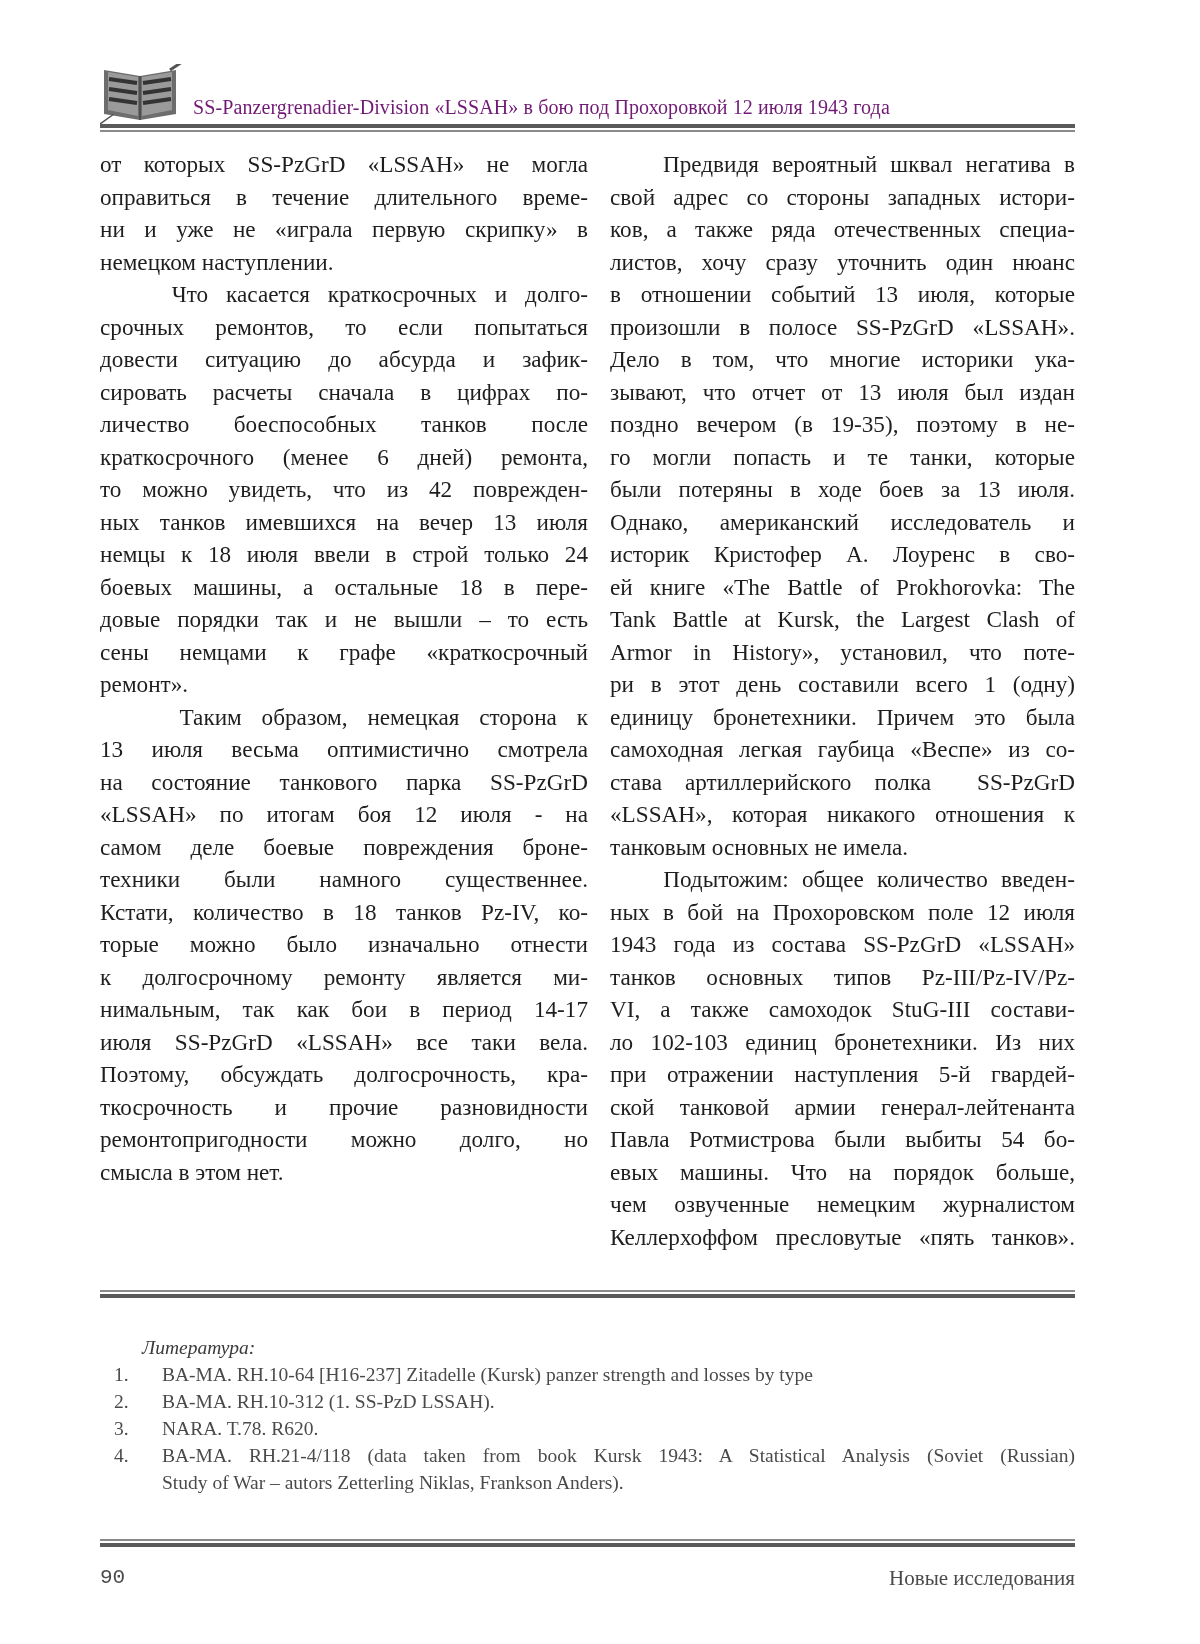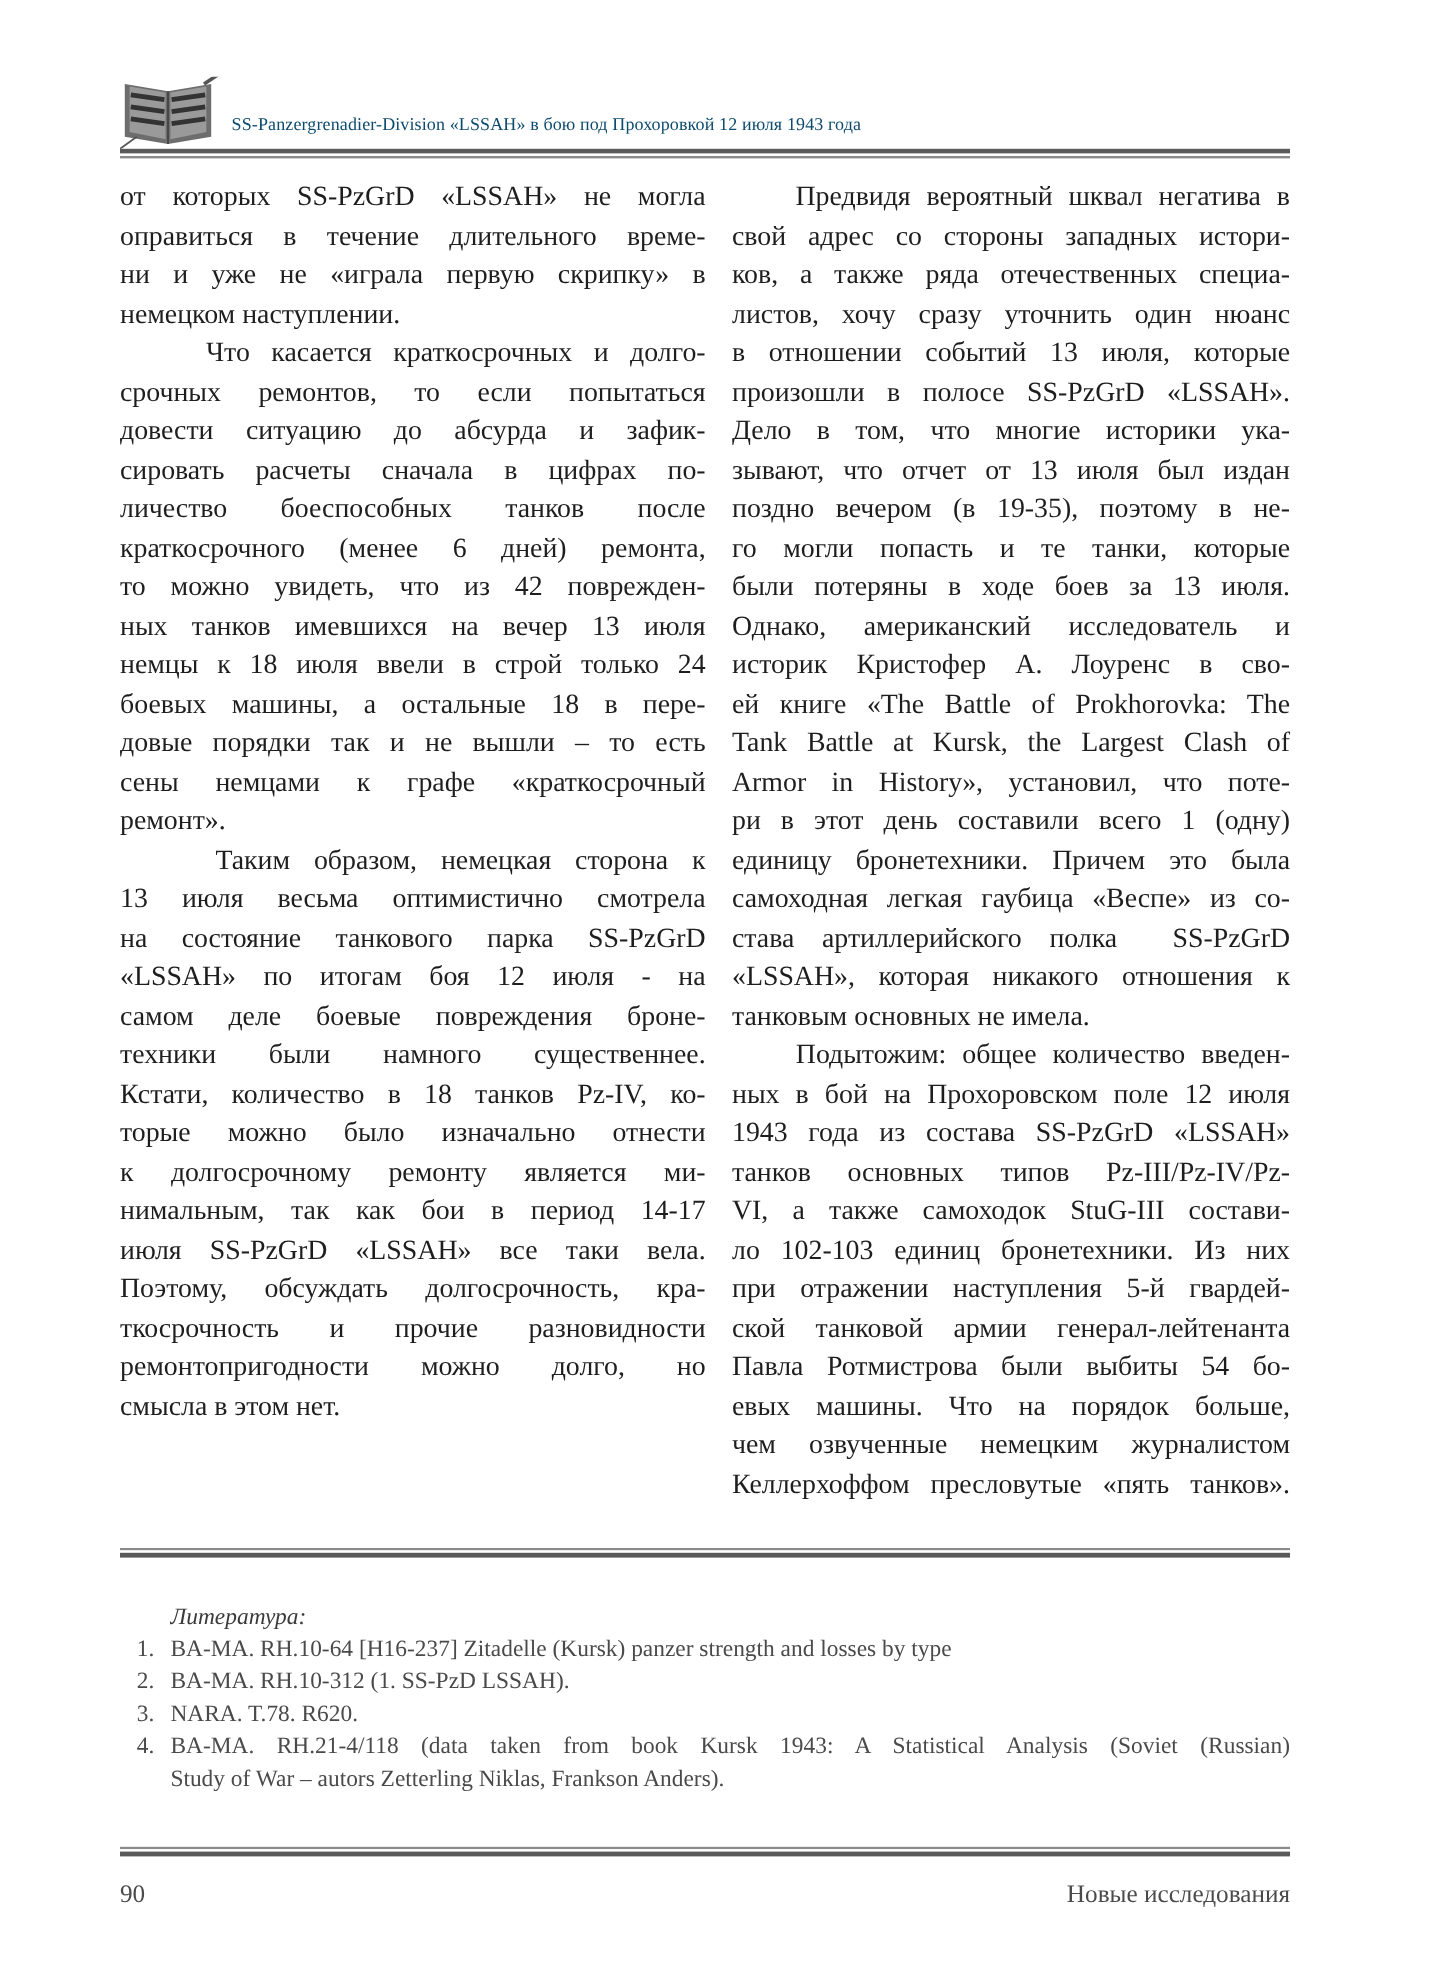--- a/index.html
+++ b/index.html
@@ -1,47 +1,47 @@
 <!DOCTYPE html>
 <html><head>
   <meta charset="utf-8">
   <style>
     html, body { margin: 0; padding: 0; background: #ffffff; }
     body { width: 1200px; height: 1644px; position: relative; overflow: hidden;
            font-family: "Liberation Serif", "DejaVu Serif", serif; color: #1e1e1e; }
 
     .header { position: absolute; left: 100px; top: 60px; width: 975px; height: 72px; }
     .book-icon { position: absolute; left: 0; top: 4px; width: 82px; height: 60px; }
-    .header-title { position: absolute; left: 93px; top: 36px; font-size: 15px; color: #0c4a6e;
+    .header-title { position: absolute; left: 93px; top: 36px; font-size: 20px; color: #701a75;
                     white-space: nowrap; letter-spacing: 0.1px; }
     .rule-double { position: absolute; left: 0; width: 975px; }
     .rule-double .thick { height: 4px; background: #5a5a5a; }
     .rule-double .gap { height: 2px; background: #fff; }
     .rule-double .thin { height: 2px; background: #8a8a8a; }
     .header .rule-double { top: 64px; }
 
     .columns { position: absolute; left: 100px; top: 148px; width: 975px; height: 1130px; }
     .col { position: absolute; top: 0; width: 490px; font-size: 23.2px; line-height: 32.5px;
            text-align: justify; }
     .col.left { left: 0; width: 488px; }
     .col.right { left: 510px; width: 465px; }
     .line { display: block; white-space: nowrap; text-align: justify; text-align-last: justify; height: 32.5px; }
     .line.last { text-align-last: left; }
 
     .sep { position: absolute; left: 100px; top: 1290px; width: 975px; }
     .refs { position: absolute; left: 100px; top: 1334px; width: 975px; font-size: 19.5px; color: #4a4a4a; line-height: 27px; }
     .refs-title { font-style: italic; font-weight: normal; padding-left: 42px; color: #3a3a3a; }
     .ref-item { position: relative; padding-left: 42px; }
     .ref-num { position: absolute; left: 14px; top: 0; }
-    .ref-text { display: block; text-align: justify; }
+    .ref-text { display: block; text-align: justify; margin-left: 20px; }
     .ref-text .l { display: block; white-space: nowrap; }
     .ref-text .l.j { text-align-last: justify; text-align: justify; }
 
     .footer-rule { position: absolute; left: 100px; top: 1539px; width: 975px; }
-    .page-num { position: absolute; left: 100px; top: 1566px; font-size: 21px; color: #4a4a4a; }
+    .page-num { position: absolute; left: 100px; top: 1566px; font-size: 21px; color: #4a4a4a; font-family: Liberation Mono, monospace; }
     .journal-name { position: absolute; right: 125px; top: 1566px; font-size: 21px; color: #4a4a4a; text-align: center; }
   </style>
 </head>
 <body>
 
 <div class="header">
   <svg class="book-icon" viewBox="0 0 82 60">
     <polygon points="4,50 40,56 76,50 76,6 40,12 4,6" fill="#6d6d6d"></polygon>
     <polygon points="8,8 38,13 38,52 8,46" fill="#9a9a9a"></polygon>
     <polygon points="42,13 72,8 72,46 42,52" fill="#9a9a9a"></polygon>

